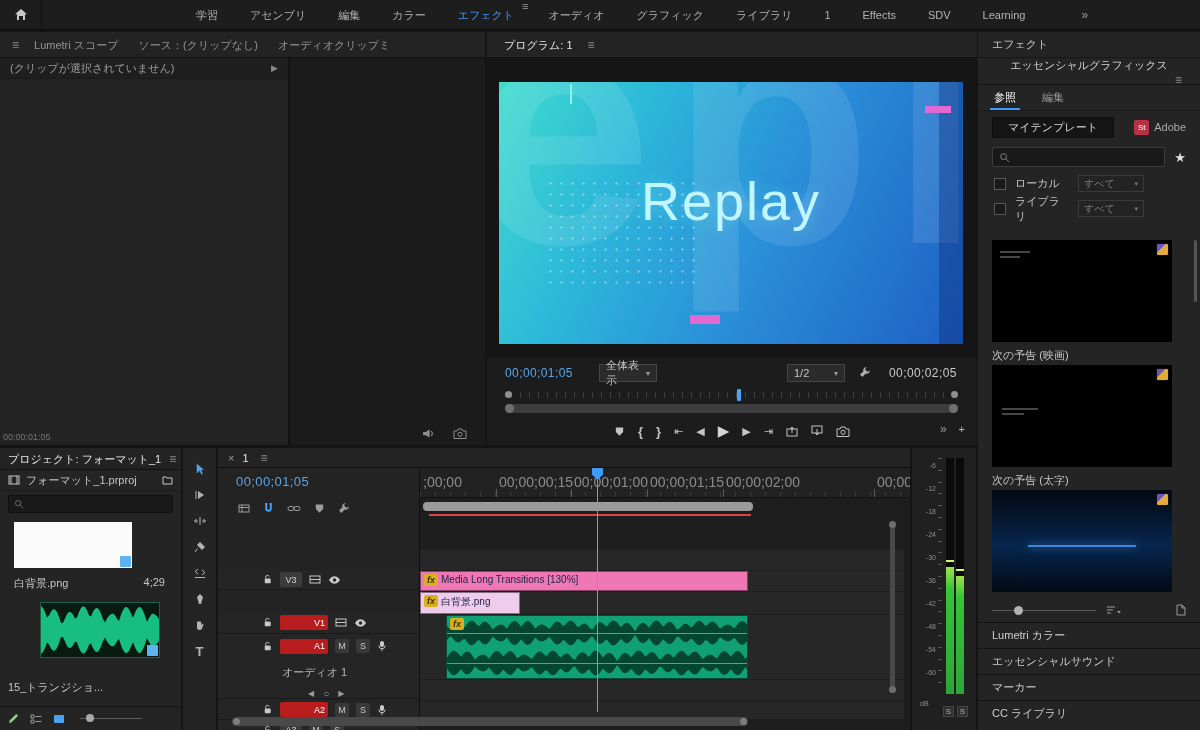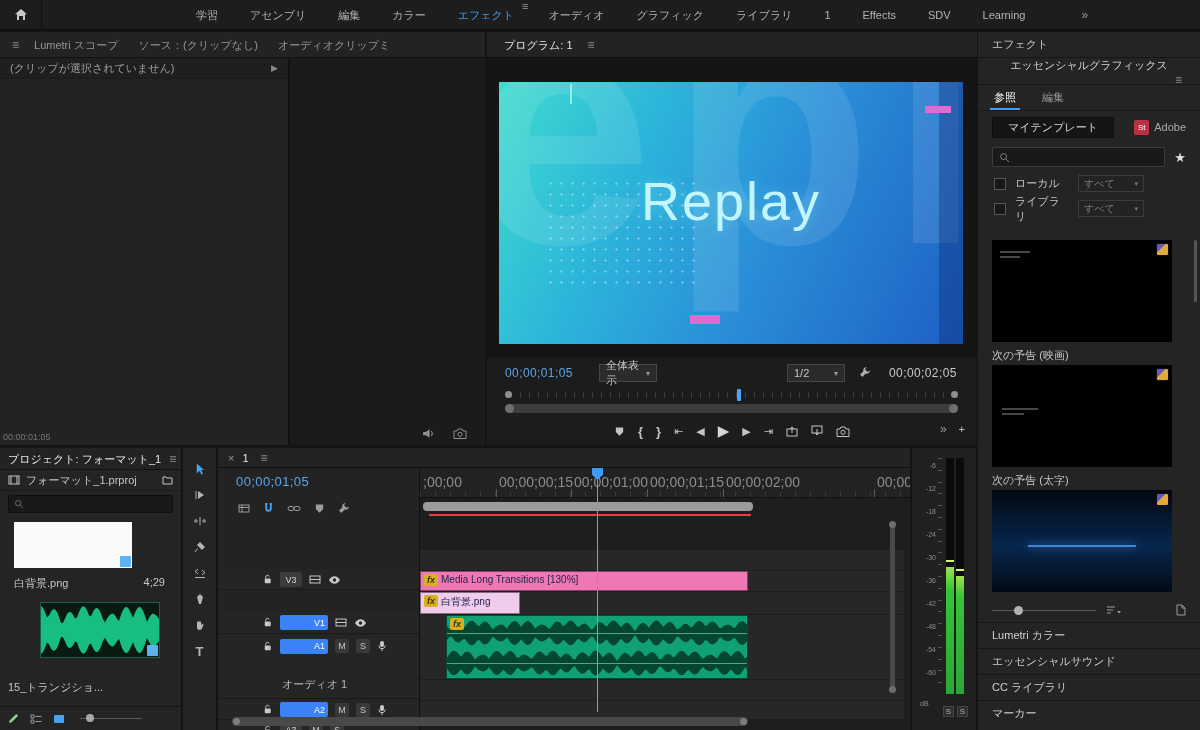--- a/index.html
+++ b/index.html
@@ -136,25 +136,25 @@
   .tl-tabbar{height:20px;background:#232324;display:flex;align-items:center;gap:8px;padding:0 10px;border-bottom:1px solid #111;}
   .tl-close{color:#9a9a9a;}
   .tl-seq{color:#e4e4e4;}
   .tl-left{position:absolute;left:0;top:20px;width:202px;bottom:0;background:#232324;border-right:1px solid #101011;}
   .tl-tc{position:absolute;left:18px;top:6px;color:#58a6e8;font-size:13px;letter-spacing:.4px;}
   .tl-toolbar{position:absolute;left:20px;top:34px;display:flex;gap:13px;align-items:center;color:#9c9c9c;}
   .snap-on{color:#4aa3f0;}
   .trow{position:absolute;left:0;right:0;background:#252526;display:flex;align-items:center;gap:7px;padding-left:44px;}
   .trow.gap{border-bottom:1px solid #1a1a1b;}
   .tgt{min-width:22px;height:15px;background:#3b3b3c;border-radius:2px;color:#d2d2d2;font-size:9px;display:flex;align-items:center;justify-content:center;padding:0 3px;}
-  .tgt.on{background:#3b82f6;color:#fff;padding-left:34px;}
+  .tgt.on{background:#b91c1c;color:#fff;padding-left:34px;}
   .ms{width:14px;height:14px;background:#39393a;border-radius:2px;color:#c6c6c6;font-size:9px;display:flex;align-items:center;justify-content:center;}
   .a1row{display:block;padding:0;}
   .a1-line{display:flex;align-items:center;gap:7px;padding-left:44px;height:22px;}
-  .a1-name{padding-left:64px;color:#b8b8b8;margin-top:20px;}
+  .a1-name{padding-left:64px;color:#b8b8b8;margin-top:8px;}
   .a1-keys{display:flex;gap:9px;padding-left:90px;margin-top:8px;color:#9a9a9a;font-size:8px;align-items:center;}
   .tl-content{position:absolute;left:202px;top:20px;right:0;bottom:0;background:#1e1e1f;}
   .tl-ruler{position:absolute;left:0;right:0;top:0;height:30px;background:#222223;border-bottom:1px solid #121213;}
   .tl-ruler .minor{position:absolute;left:0;right:0;bottom:0;height:5px;
     background:repeating-linear-gradient(90deg,#3a3a3b 0 1px,transparent 1px 15px);}
   .rl{position:absolute;top:6px;font-size:14px;color:#8c8c8c;white-space:nowrap;}
   .rtick{position:absolute;bottom:0;width:1px;height:8px;background:#5a5a5b;}
   .tl-zoomstrip{position:absolute;left:3px;top:34px;width:330px;height:9px;background:#9b9b9b;border-radius:4px;}
   .tl-render{position:absolute;left:9px;top:46px;width:322px;height:2px;background:#e04343;}
   .crow{position:absolute;left:0;right:6px;background:#272728;}
@@ -428,24 +428,24 @@
   </div>
 
   <div class="rr-bottom">
     <div class="rr-bp">
         <span>Lumetri カラー</span>
       </div>
     <div class="rr-bp">
         <span>エッセンシャルサウンド</span>
       </div>
     <div class="rr-bp">
+        <span>マーカー</span>
+      </div>
+    <div class="rr-bp">
         <span>CC ライブラリ</span>
-      </div>
-    <div class="rr-bp">
-        <span>マーカー</span>
       </div>
   </div>
 </aside>
 
 <section id="project" class="panel">
   <div class="tabbar">
     <span class="tab active" style="padding:0 2px">プロジェクト: フォーマット_1</span>
     <span class="pmenu">≡</span>
 
   </div>

